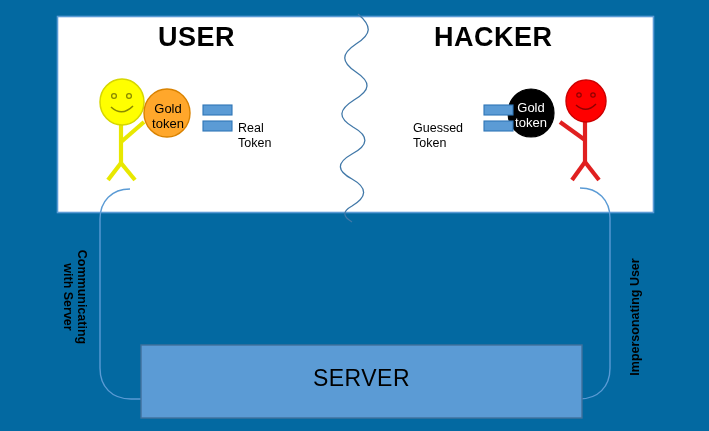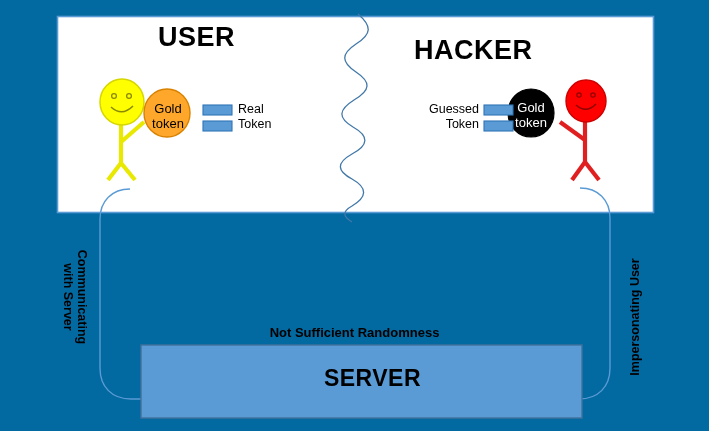--- a/index.html
+++ b/index.html
@@ -31,37 +31,38 @@
     white-space: nowrap;
     line-height: 1.08;
   }
   
   .actor-title {
     font-size: 27px;
     font-weight: bold;
     letter-spacing: 0.5px;
   }
   #title-user   { left: 158px; top: 23px; }
-  #title-hacker { left: 414px; top: 23px; margin-top: 13px; }
+  #title-hacker { left: 434px; top: 23px; }
 
   
   .token-legend {
     font-size: 12.5px;
     font-weight: normal;
     line-height: 1.22;
+    margin-top: 19px;
   }
   #legend-real {
     left: 238px;
     top: 102px;
     text-align: left;
   }
   #legend-guessed {
     left: 413px;
     top: 102px;
-    text-align: right;
+    text-align: left;
     width: 66px;
   }
 
   
   .token-circle-cap {
     position: absolute;
     font-size: 13px;
     line-height: 1.18;
     text-align: center;
     white-space: nowrap;
@@ -109,26 +110,26 @@
   
   #caption-randomness {
     left: 0px;
     top: 326px;
     width: 709px;
     text-align: center;
     font-size: 13px;
     font-weight: bold;
   }
   #server-label {
-    left: 152px;
+    left: 141px;
     top: 366px;
     width: 441px;
     text-align: center;
     font-size: 23px;
-    font-weight: bold;
+    font-weight: normal;
     letter-spacing: 0.5px;
   }
 </style>
 </head>
 <body>
 
 <div id="canvas">
 
   <svg id="diagram-svg" viewBox="0 0 709 431">
 
@@ -226,17 +227,16 @@
     <div>token</div>
   </div>
 
   <div class="vert-label" id="label-communicating">
     <div>Communicating</div>
     <div>with Server</div>
   </div>
 
   <div class="vert-label" id="label-impersonating">Impersonating User</div>
 
-  <div class="lbl" id="caption-randomness">Not Sufficient Randomness</div>
 
   <div class="lbl" id="server-label">SERVER</div>
 
 </div>
 
 </body></html>

